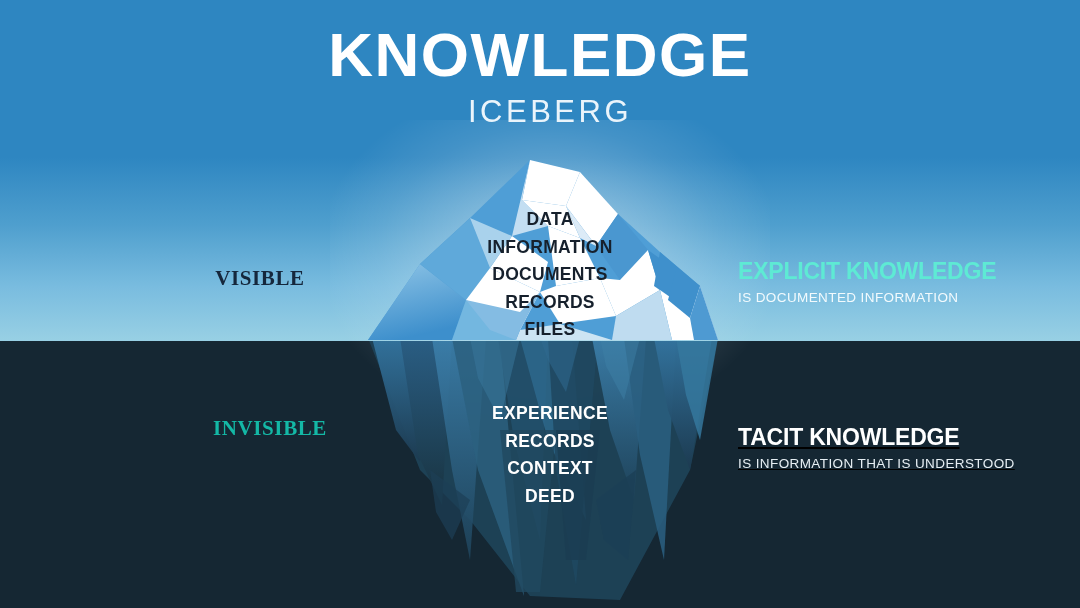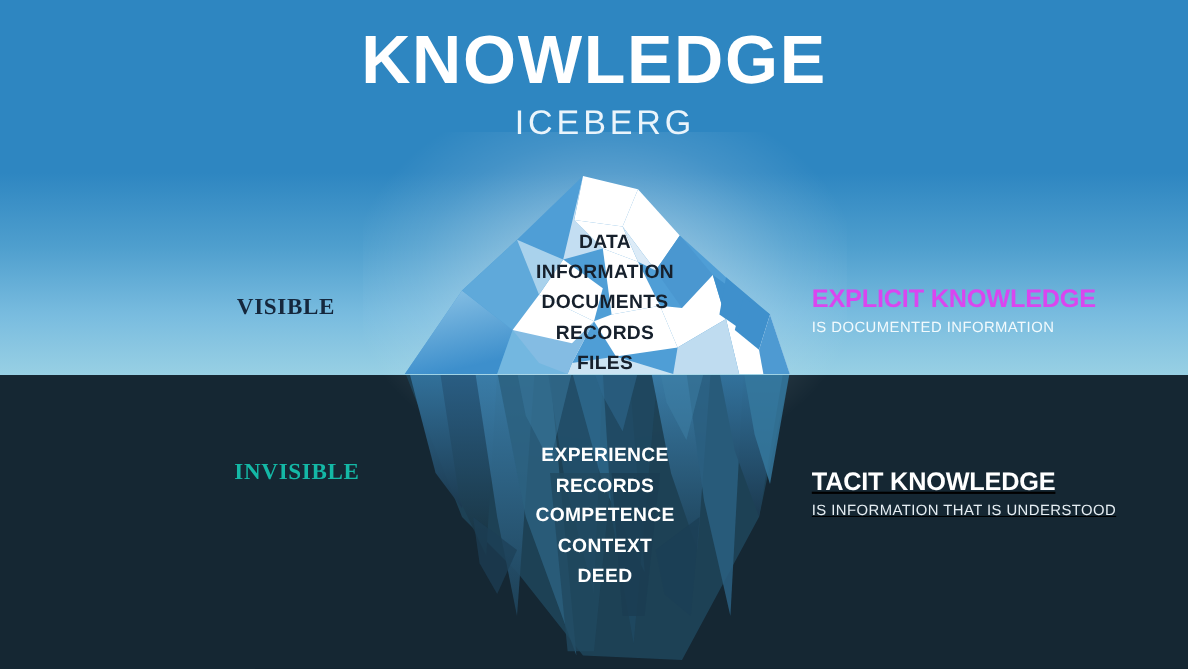--- a/index.html
+++ b/index.html
@@ -59,21 +59,21 @@
   .right-block { position:absolute; left:738px; width:330px; }
   #explicit-block { top:258px; }
   #tacit-block    { top:424px;text-decoration:underline; }
   .rb-head {
     font-size:23px; font-weight:bold; letter-spacing:-0.2px; line-height:1.15;
   }
   .rb-sub {
     font-size:13.5px; font-weight:300; letter-spacing:0.4px; margin-top:6px;
     color:#ffffff;
   }
-  #explicit-block .rb-head { color:#d946ef; }
+  #explicit-block .rb-head { color:#5eead4; }
   #explicit-block .rb-sub  { color:#f2fafd; }
   #tacit-block .rb-head    { color:#ffffff; }
   #tacit-block .rb-sub     { color:#e6eef3; }
 
   .center-list {
     position:absolute; left:420px; width:260px; text-align:center;
   }
   #visible-list   { top:211px; }
   #invisible-list { top:372px;margin-top:33px; }
   .center-list .li {
@@ -204,21 +204,20 @@
     <div class="li">DATA</div>
     <div class="li">INFORMATION</div>
     <div class="li">DOCUMENTS</div>
     <div class="li">RECORDS</div>
     <div class="li">FILES</div>
   </div>
 
   <div class="center-list" id="invisible-list">
     <div class="li">EXPERIENCE</div>
     <div class="li">RECORDS</div>
-    <div class="li">COMPETENCE</div>
     <div class="li">CONTEXT</div>
     <div class="li">DEED</div>
   </div>
 
   <div class="right-block" id="explicit-block">
     <div class="rb-head">EXPLICIT KNOWLEDGE</div>
     <div class="rb-sub">IS DOCUMENTED INFORMATION</div>
   </div>
 
   <div class="right-block" id="tacit-block">

